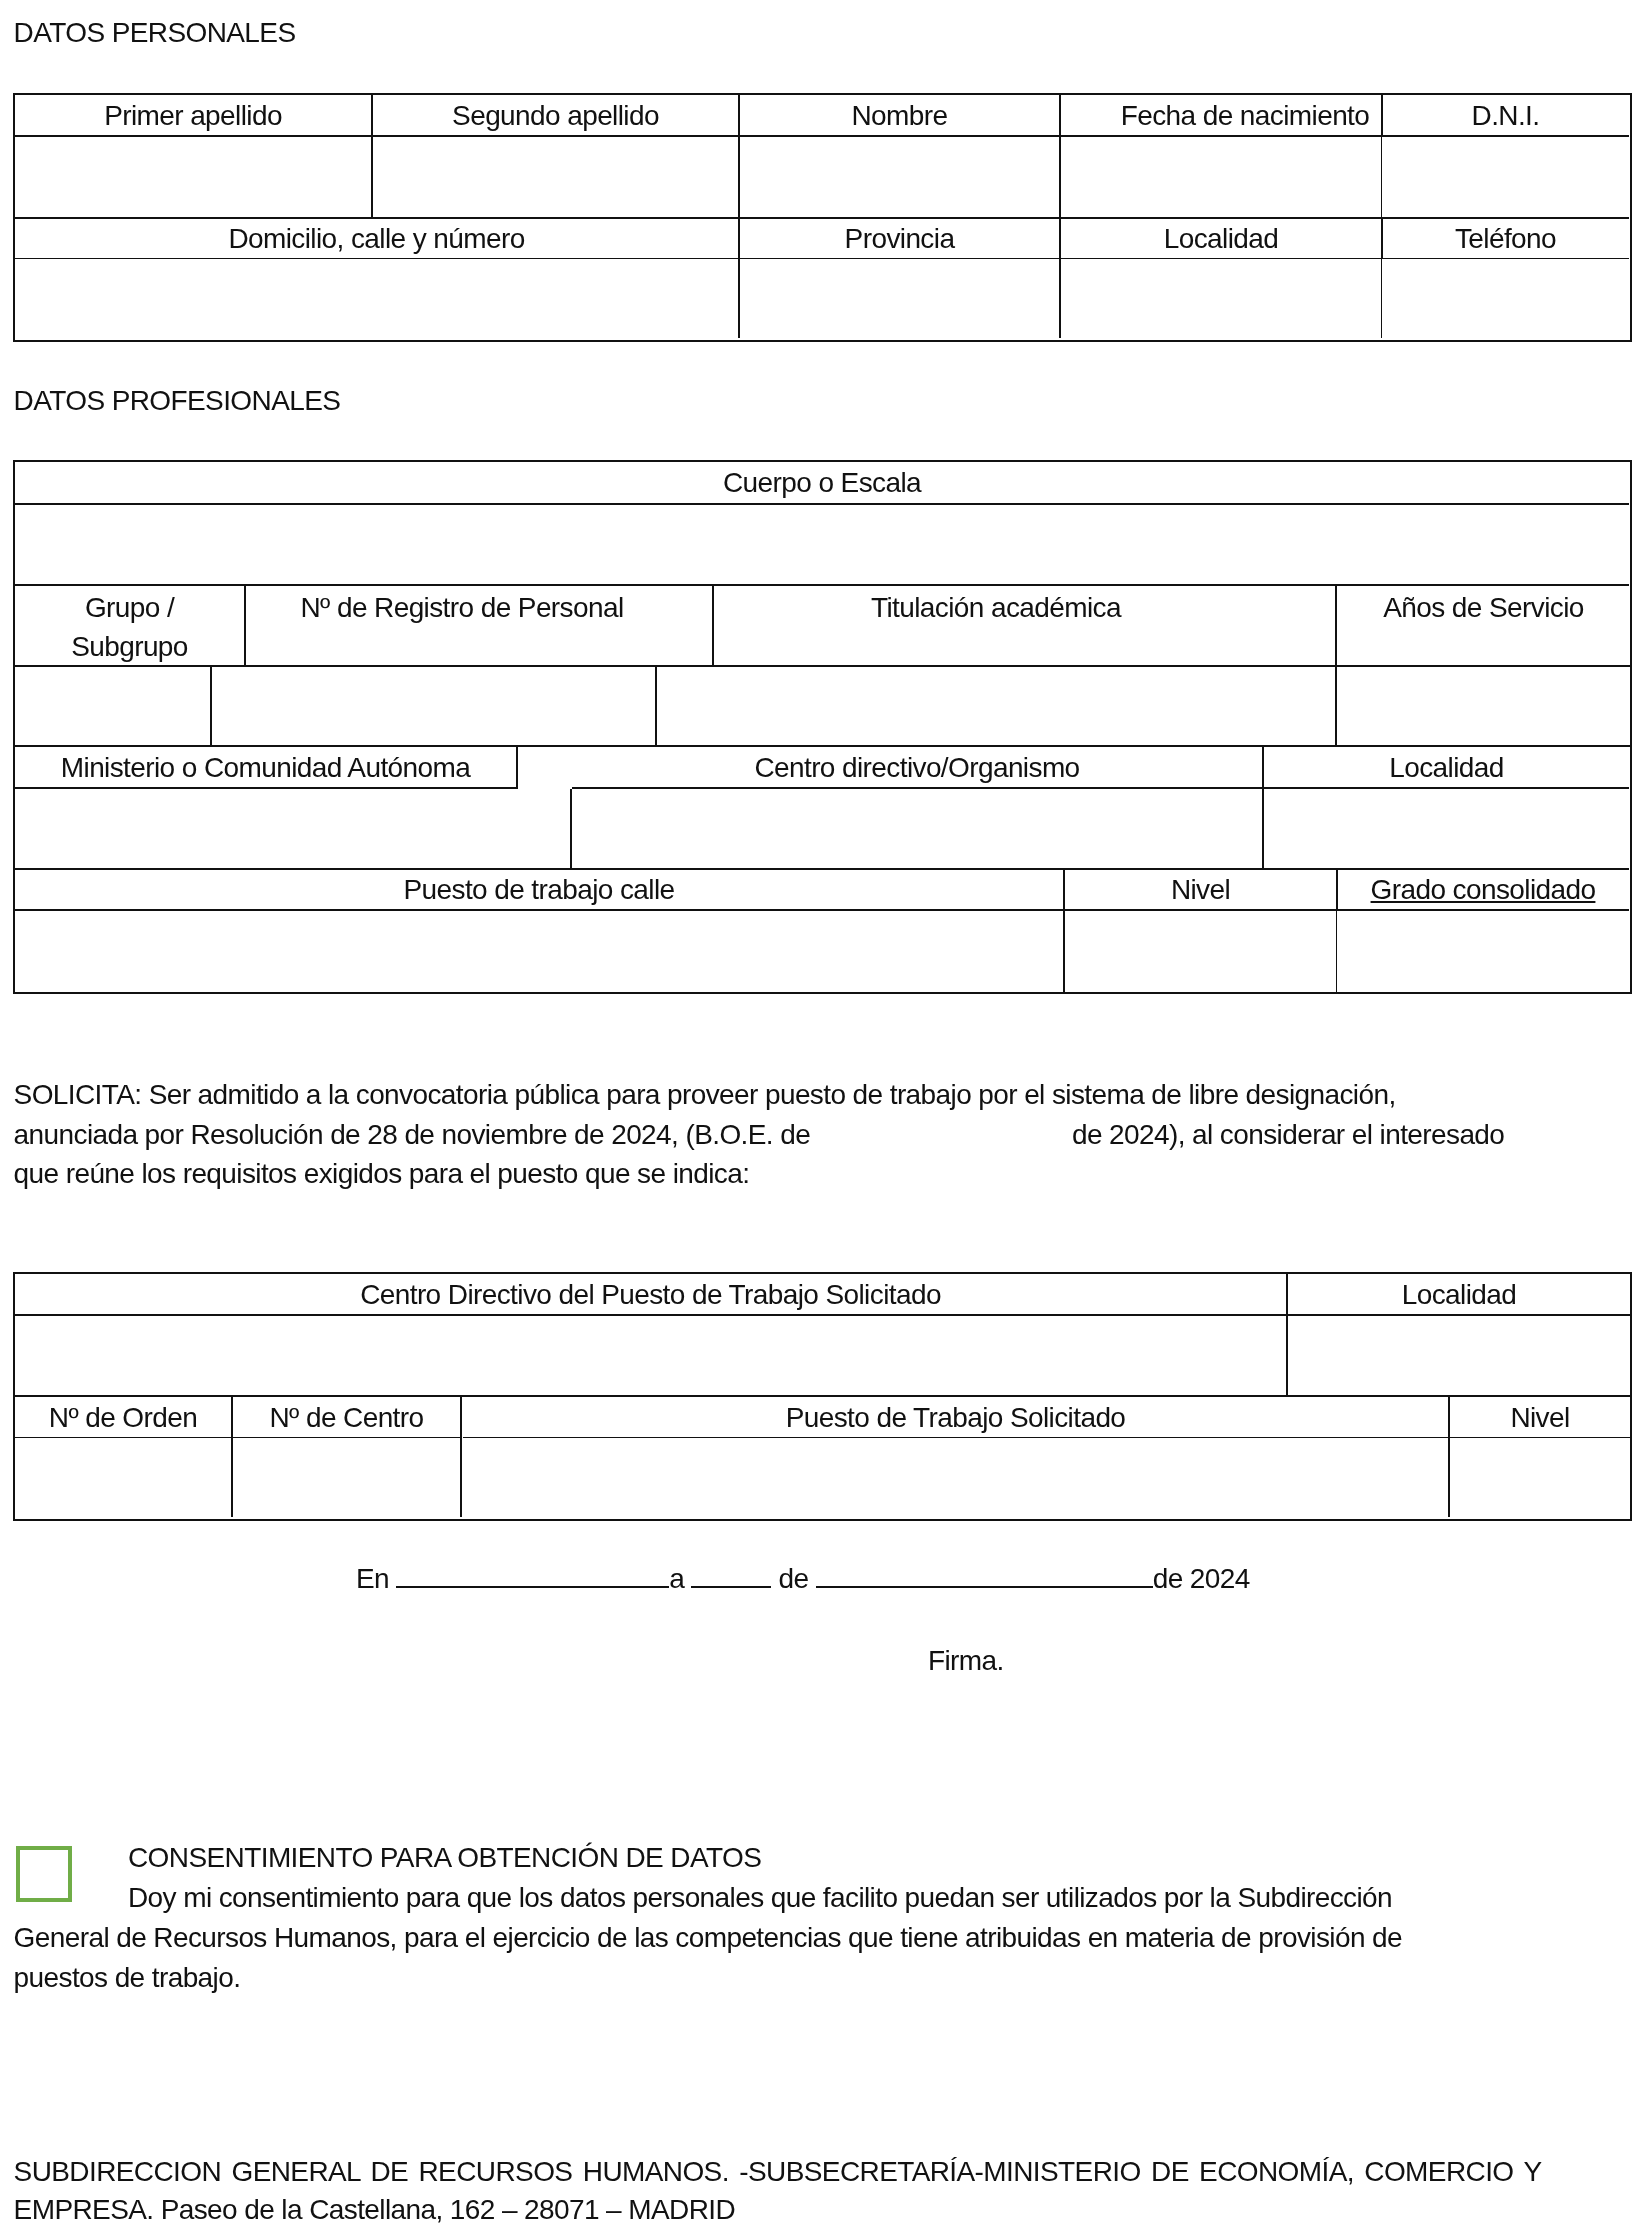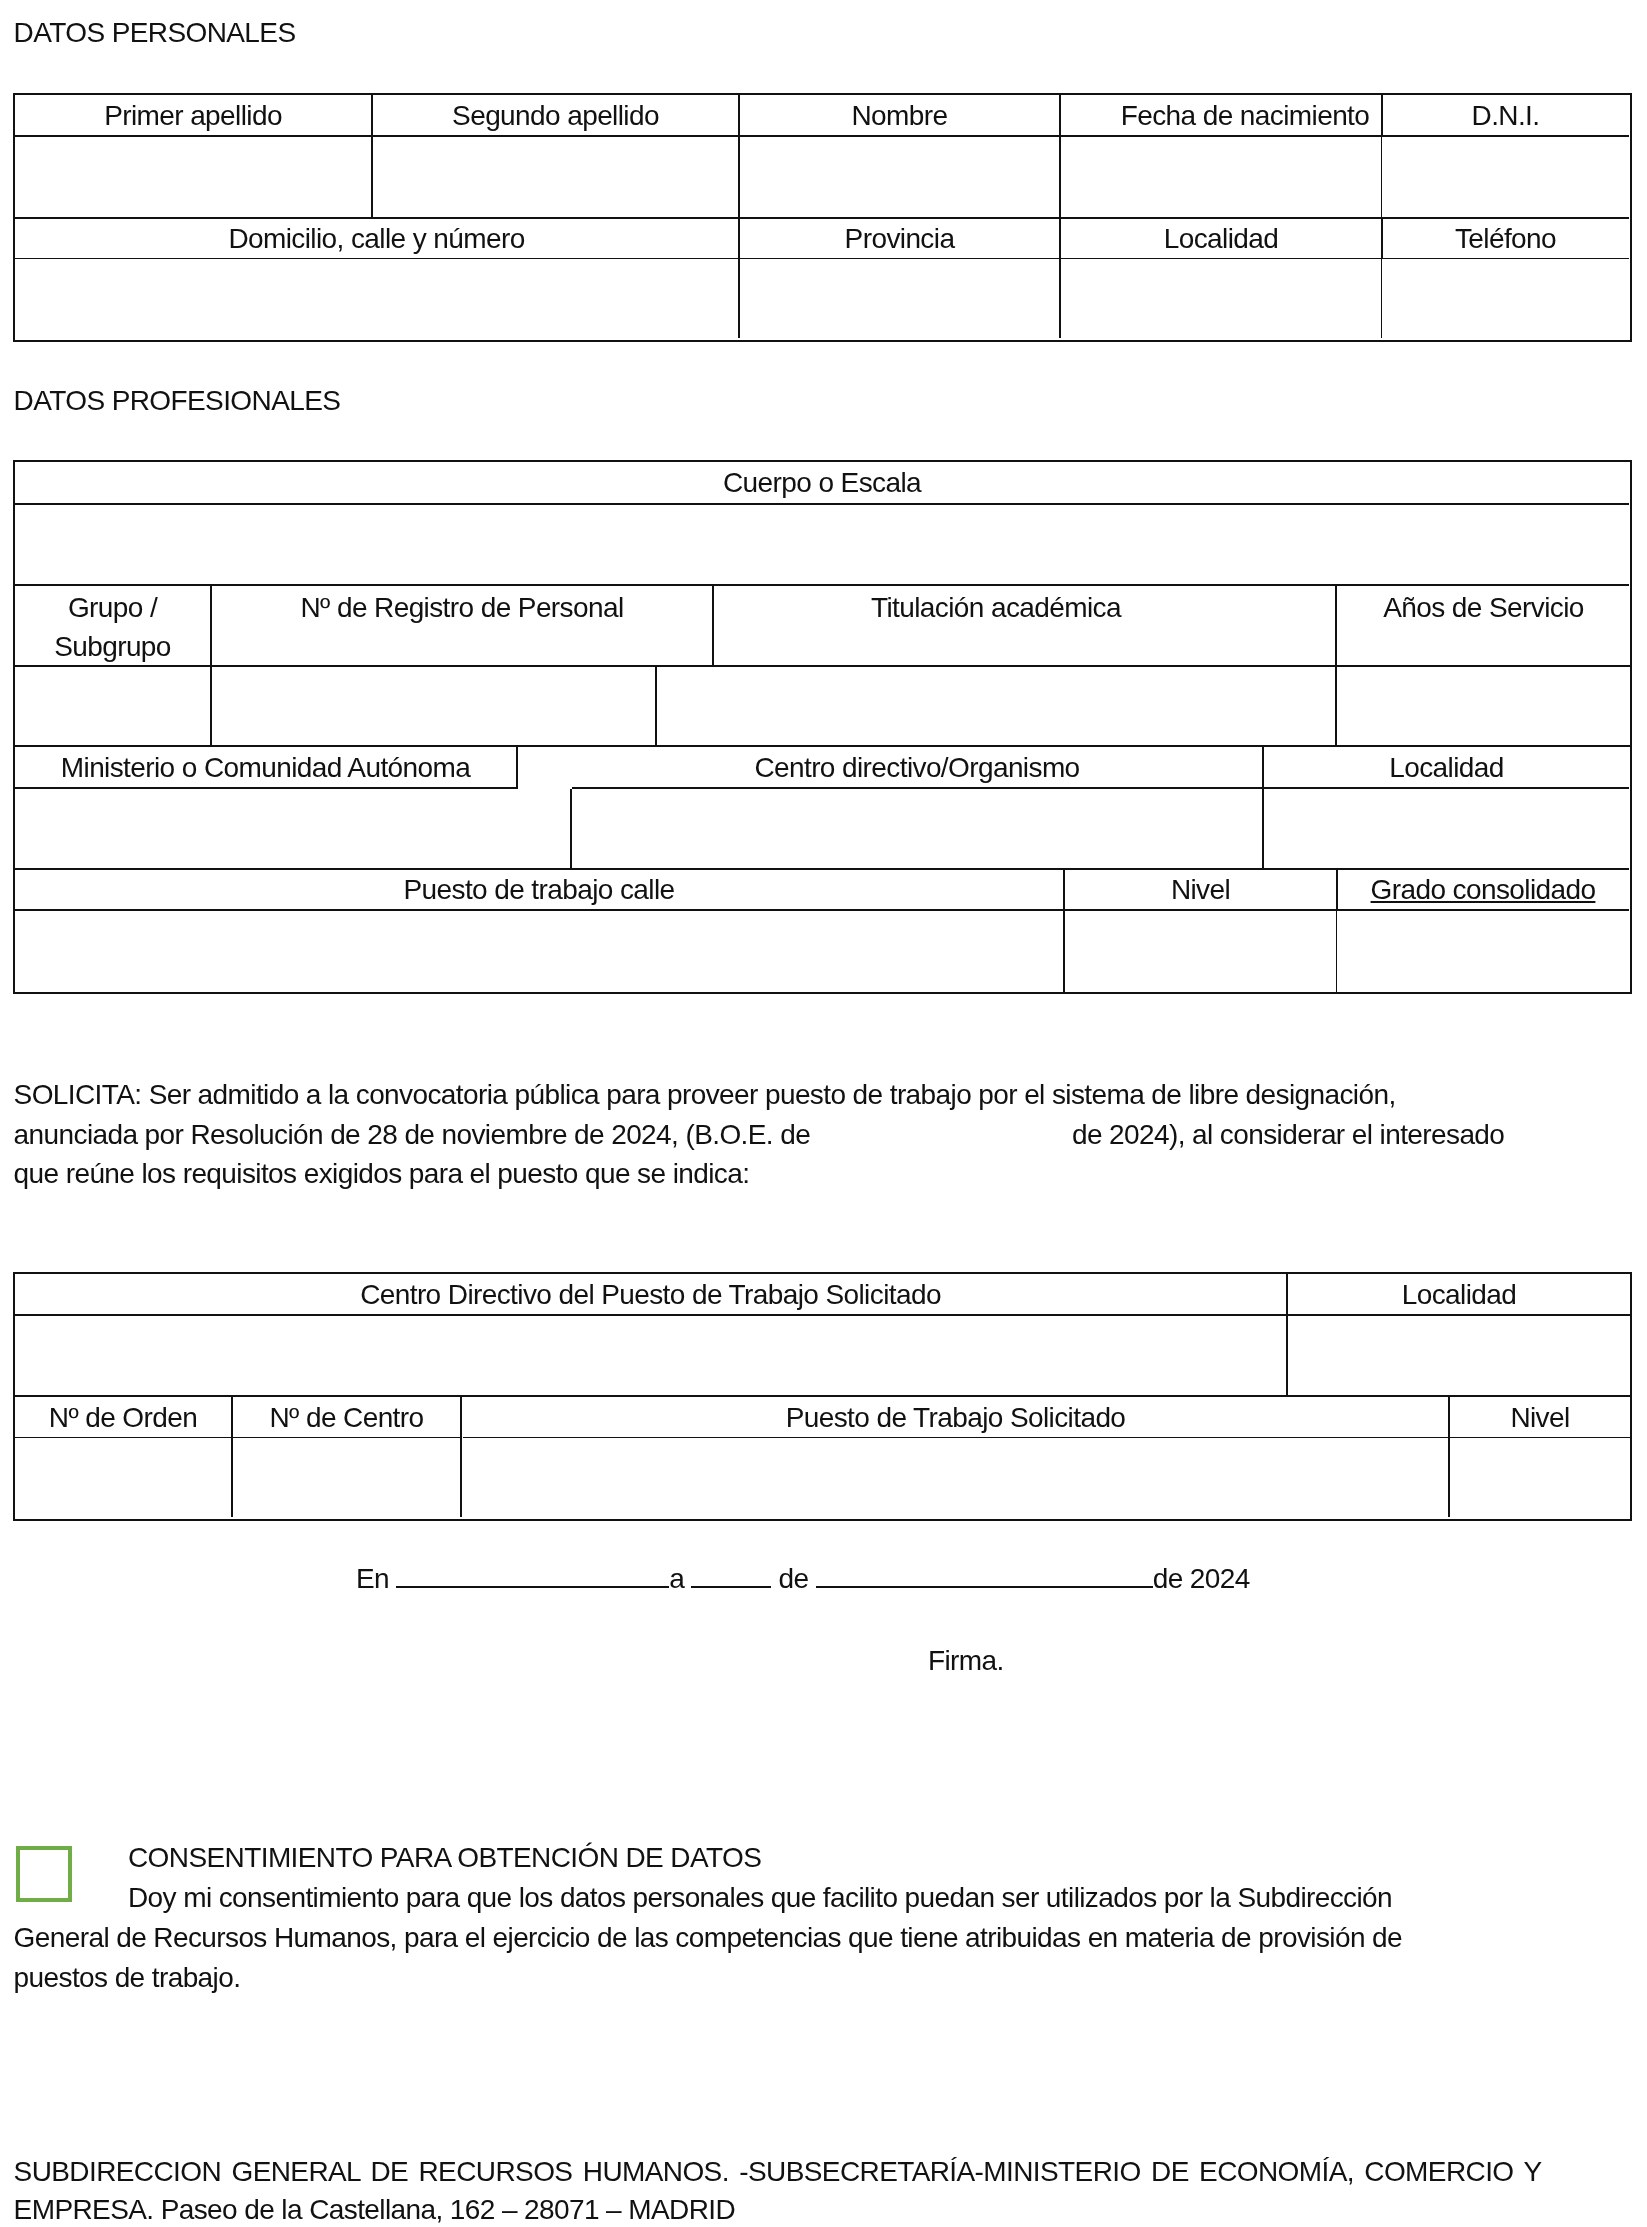--- a/index.html
+++ b/index.html
@@ -69,21 +69,21 @@
 
 <div class="txt" style="left:13.6px; top:383px;">DATOS PROFESIONALES</div>
 
 <div class="tbl" style="left:13px; top:460px; width:1619px; height:534px;">
 
   <div class="cell hdr last-col" style="left:0; top:0; width:1614px; height:43px;">
       <span>Cuerpo o Escala</span>
     </div>
   <div class="cell field last-col" style="left:0; top:43px; width:1614px; height:81px;"></div>
 
-  <div class="cell hdr-top" style="left:0; top:124px; width:197px; height:81px; flex-direction:column; align-items:center; justify-content:flex-start;">
+  <div class="cell hdr-top" style="left:0; top:124px; width:231px; height:81px; flex-direction:column; align-items:center; justify-content:flex-start;">
     <span>Grupo /</span>
     <span>Subgrupo</span>
   </div>
   <div class="cell hdr-top" style="left:197px; top:124px; width:502px; height:81px;">
       <span>Nº de Registro de Personal</span>
     </div>
   <div class="cell hdr-top" style="left:642px; top:124px; width:680px; height:81px;">
       <span>Titulación académica</span>
     </div>
   <div class="cell hdr-top last-col" style="left:1322px; top:124px; width:293px; height:81px;">

